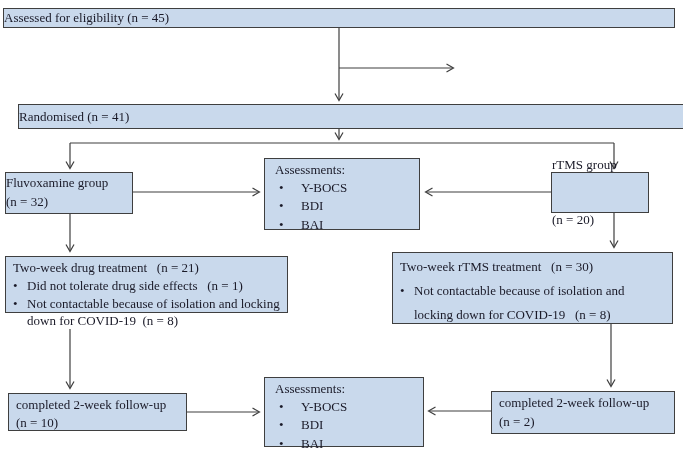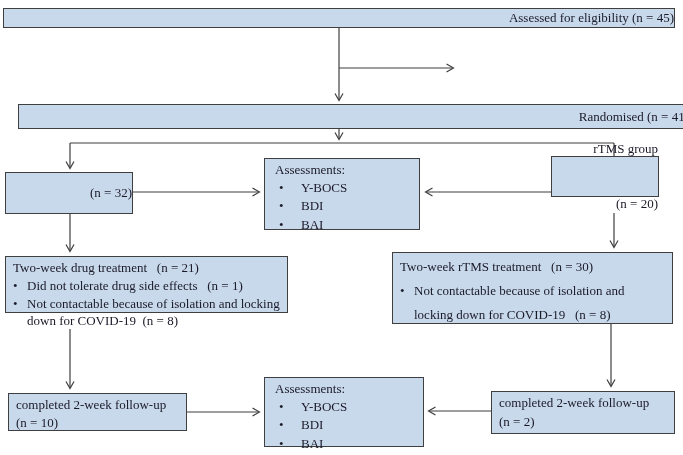--- a/index.html
+++ b/index.html
@@ -13,21 +13,21 @@
   #canvas{
     position:relative;width:683px;height:455px;background:var(--bg);
     font-family:"Liberation Serif","DejaVu Serif",serif;
     color:var(--text);overflow:hidden;
   }
   .box{
     position:absolute;background:var(--box-fill);
     border:1.4px solid var(--box-border);
     box-sizing:border-box;font-size:13px;line-height:1.35;
   }
-  .center{display:flex;flex-direction:column;align-items:flex-end;justify-content:center;text-align:center;}
+  .center{display:flex;flex-direction:column;align-items:flex-start;justify-content:center;text-align:center;}
   .pad{padding:2px 7px;}
   .pre{white-space:pre-wrap;}
   ul.bullets{margin:0;padding:0;list-style:none;}
   ul.bullets li{position:relative;padding-left:26px;}
   ul.bullets li::before{content:"\2022";position:absolute;left:4px;}
   ul.bullets.tight li{padding-left:14px;}
   ul.bullets.tight li::before{left:0;}
   .lh-wide li, .lh-wide .title{line-height:1.85;}
   #arrows{position:absolute;left:0;top:0;width:683px;height:455px;pointer-events:none;}
   #arrows path{stroke:var(--arrow);stroke-width:1.2;fill:none;}
@@ -62,33 +62,34 @@
   <div class="box center" style="left:3px;top:8px;width:672px;height:20px;">
     <span>Assessed for eligibility (n = 45)</span>
   </div>
 
 
   <div class="box center" style="left:18px;top:104px;width:672px;height:25px;">
     <span>Randomised (n = 41)</span>
   </div>
 
   <div class="box center" style="left:5px;top:172px;width:128px;height:42px;line-height:1.45;">
+    <span>Fluvoxamine group</span>
     <span>(n = 32)</span>
   </div>
 
   <div class="box pad" style="left:264px;top:158px;width:156px;height:72px;line-height:1.4;padding-left:10px;">
     <div class="title">Assessments:</div>
     <ul class="bullets">
       <li>Y-BOCS</li>
       <li>BDI</li>
       <li>BAI</li>
     </ul>
   </div>
 
-  <div class="box center" style="left:551px;top:156px;width:108px;height:41px;line-height:1.45;gap:36px;">
+  <div class="box center" style="left:551px;top:172px;width:98px;height:41px;line-height:1.45;gap:36px;">
     <span>rTMS group</span>
     <span>(n = 20)</span>
   </div>
 
   <div class="box pad" style="left:5px;top:256px;width:283px;height:57px;line-height:1.37;">
     <div class="title pre">Two-week drug treatment   (n = 21)</div>
     <ul class="bullets tight">
       <li class="pre">Did not tolerate drug side effects   (n = 1)</li>
       <li class="pre">Not contactable because of isolation and locking down for COVID-19  (n = 8)</li>
     </ul>

